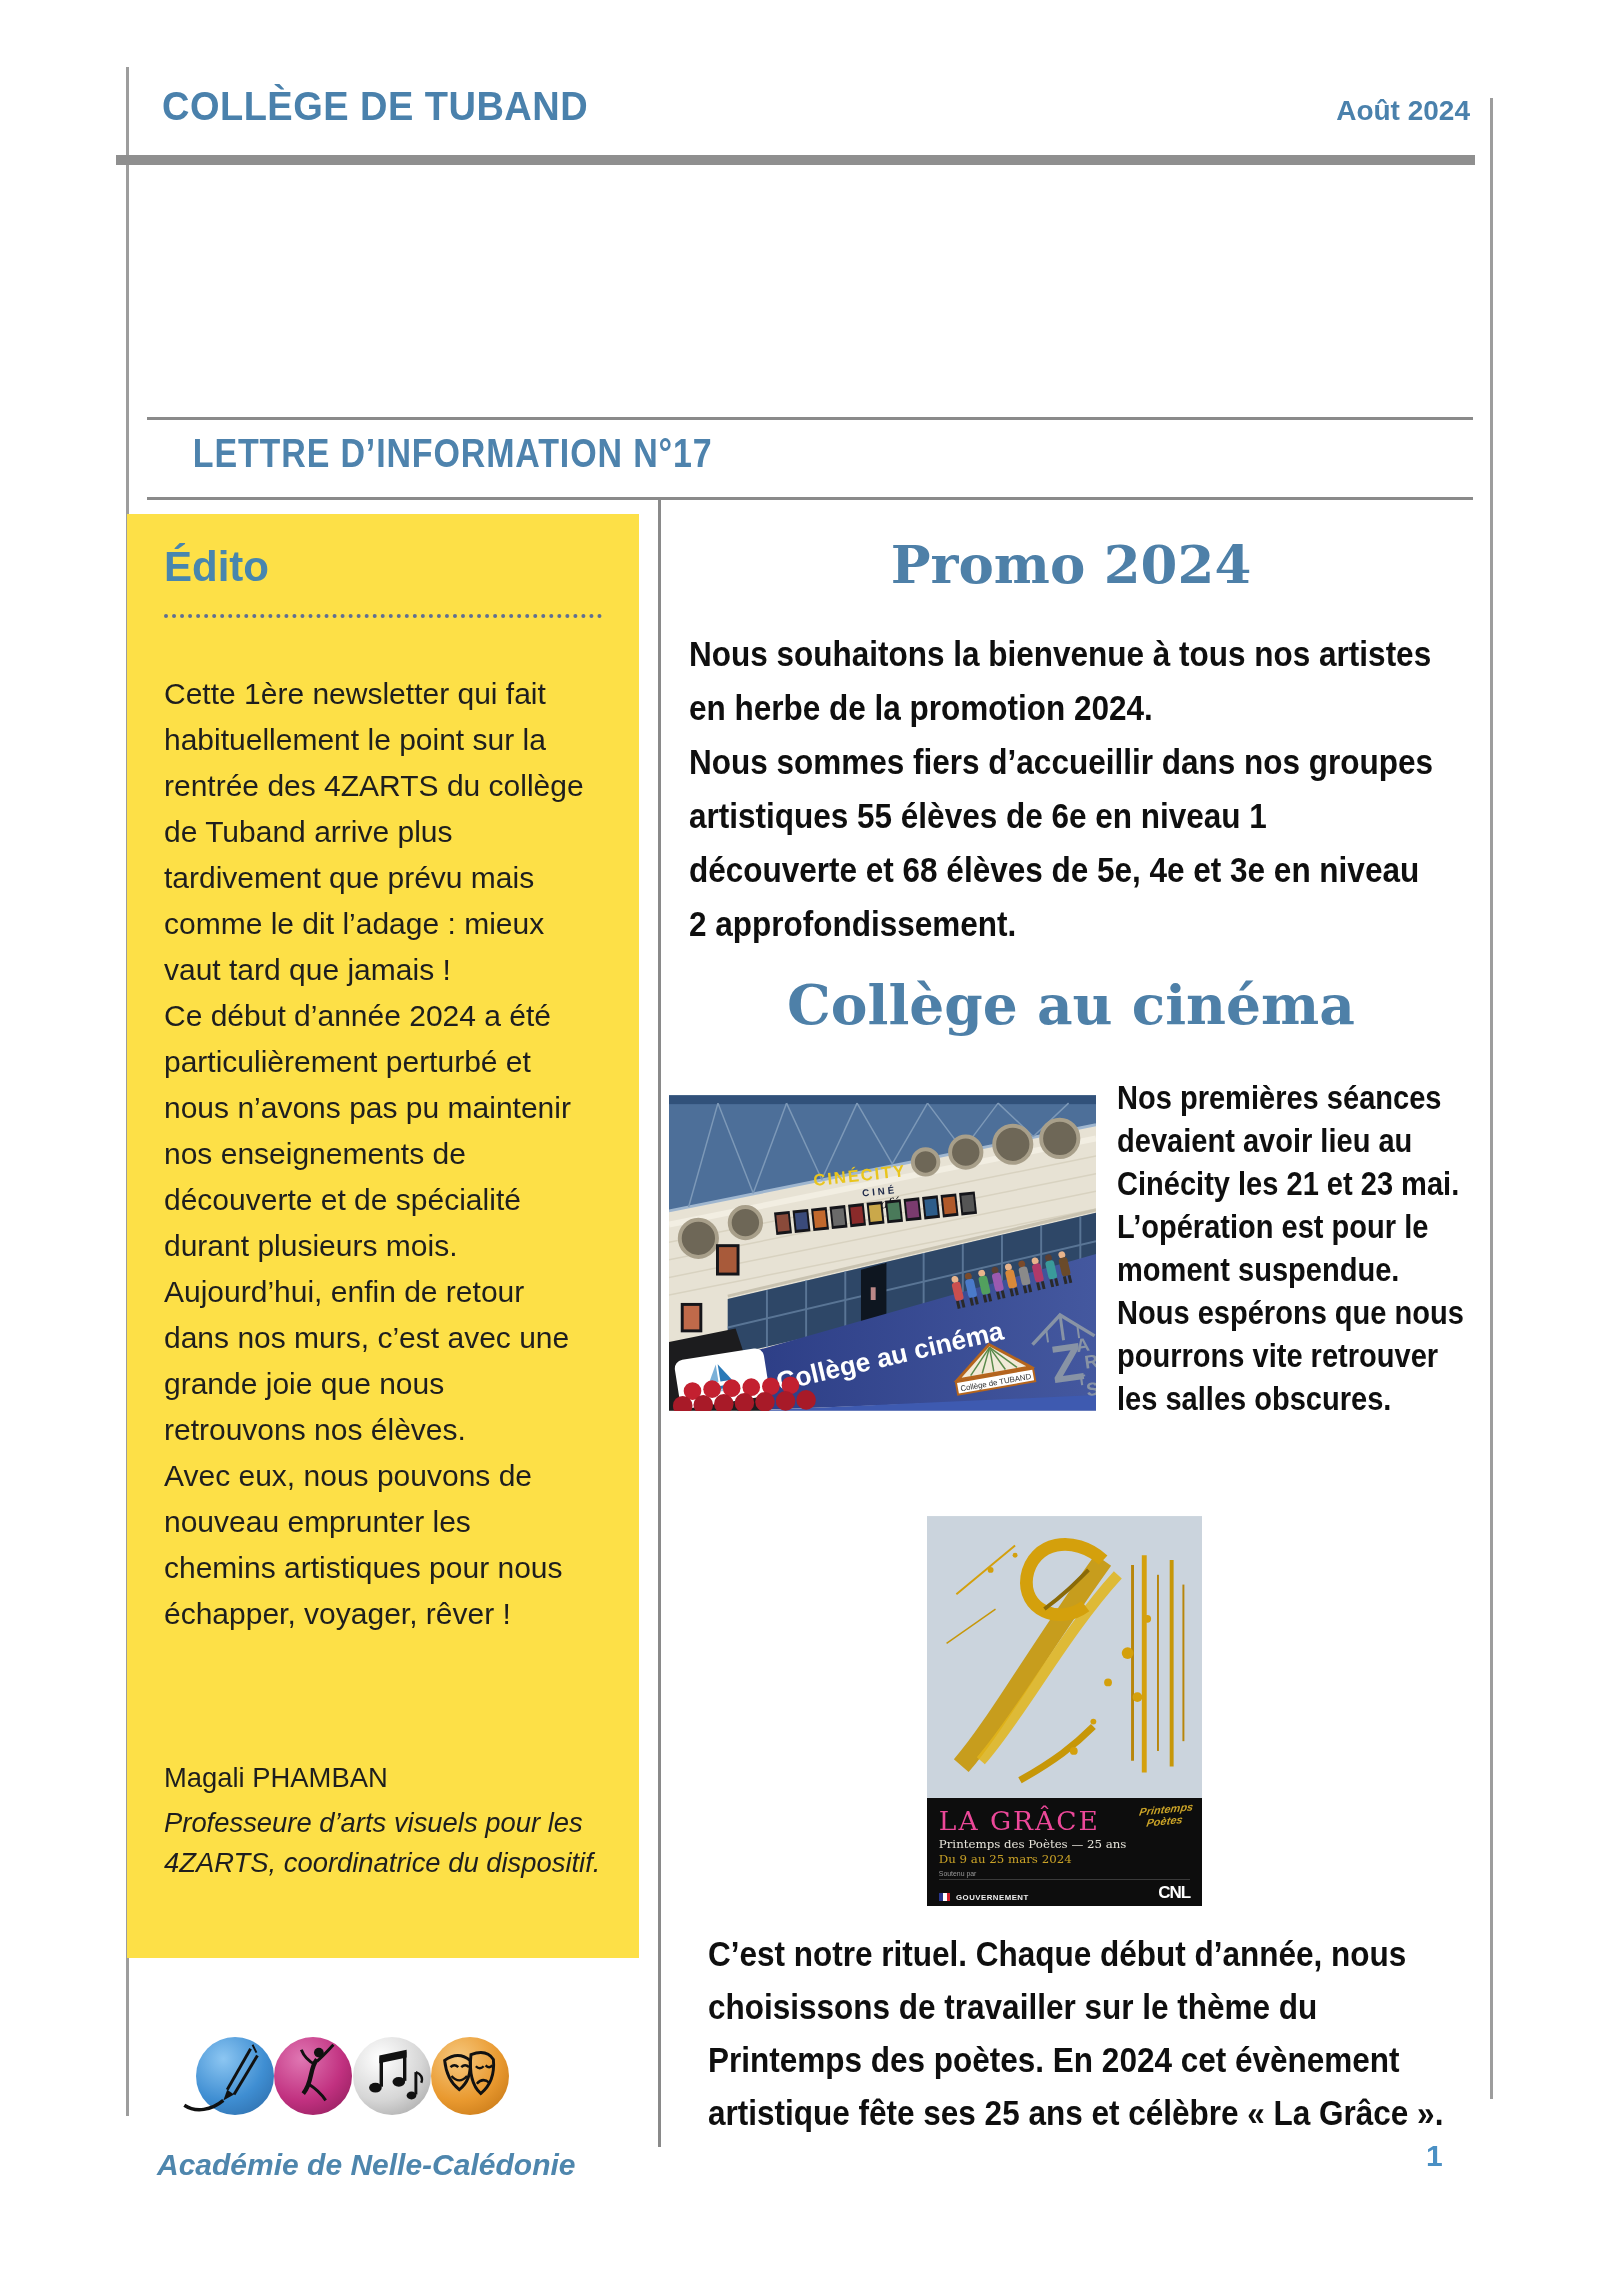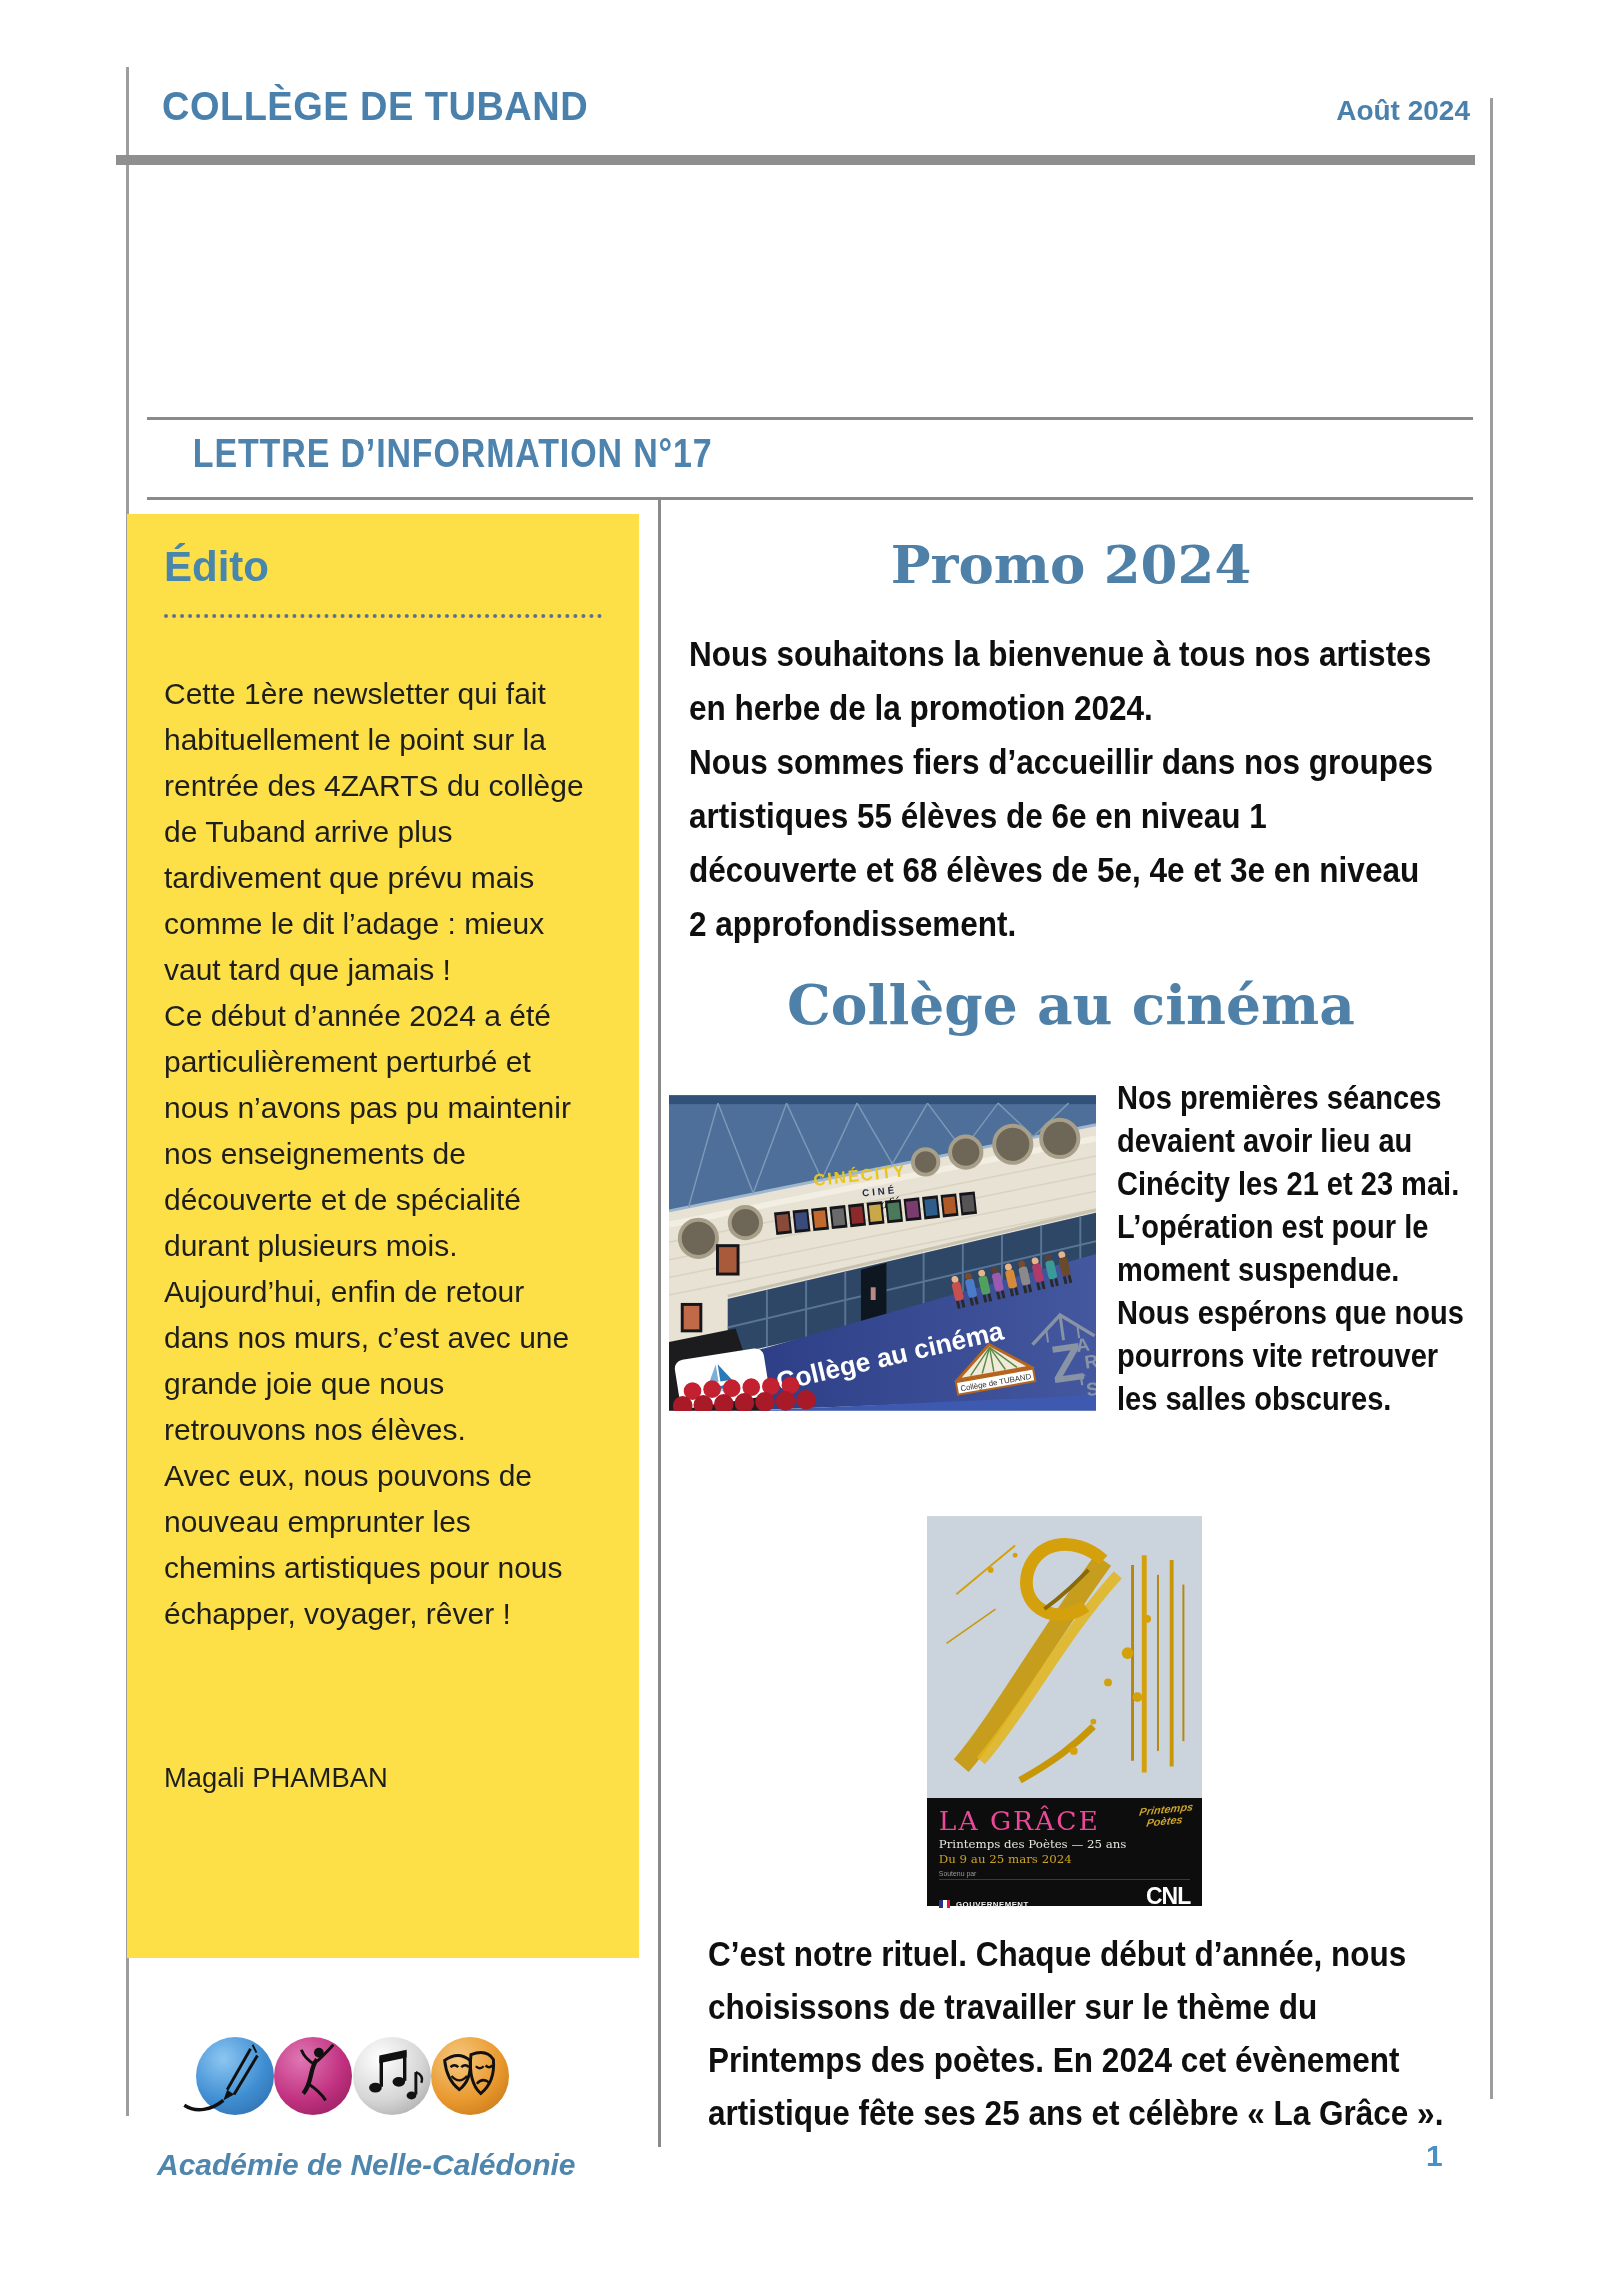--- a/index.html
+++ b/index.html
@@ -41,21 +41,21 @@
   .poster-band{position:absolute;left:0;top:282px;width:275px;height:108px;background:#0d0d0d;
                box-sizing:border-box;padding:7.8px 11.8px;}
   .pb-title{font-family:"DejaVu Serif",serif;font-size:26.5px;letter-spacing:2px;color:#ec4899;line-height:29px;}
   .pb-sub{font-family:"DejaVu Serif",serif;font-size:11.8px;color:#e6e4da;margin-top:2px;}
   .pb-dates{font-family:"DejaVu Serif",serif;font-size:11.8px;color:#c9a227;margin-top:1px;}
   .pb-support{font-size:6.9px;color:#999;margin-top:3.9px;border-bottom:1px solid #3a3a3a;padding-bottom:2px;}
   .pb-bottom{display:flex;justify-content:space-between;align-items:flex-end;margin-top:2.9px;}
   .pb-gov{font-size:7.8px;font-weight:bold;color:#eee;letter-spacing:0.5px;}
   .flag{display:inline-block;vertical-align:middle;margin-right:2.9px;}
   .flag i{display:inline-block;width:3.9px;height:7.8px;}
-  .pb-cnl{font-size:23px;font-weight:bold;color:#fff;letter-spacing:-1px;}
+  .pb-cnl{font-size:17px;font-weight:bold;color:#fff;letter-spacing:-1px;}
   .pb-script{position:absolute;right:9.8px;top:5.9px;font-size:10.8px;line-height:11.8px;color:#c9a227;
              font-style:italic;font-weight:bold;transform:skewX(-14deg) rotate(-6deg);
              white-space:pre-line;text-align:center;}
   .ball{position:absolute;top:2037px;width:78px;height:78px;border-radius:50%;}
   .ball svg{position:absolute;left:0;top:0;overflow:visible;}
   .b1{background:radial-gradient(circle at 35% 28%,#8cc6f2 0%,#3f8ed2 55%,#2a66a2 100%);}
   .b2{background:radial-gradient(circle at 35% 28%,#e077b3 0%,#c13180 55%,#871a55 100%);}
   .b3{background:radial-gradient(circle at 35% 28%,#ffffff 0%,#d6d6d6 55%,#9b9b9b 100%);}
   .b4{background:radial-gradient(circle at 35% 28%,#f6c87e 0%,#e9992f 55%,#bd6f10 100%);}
   .academy{position:absolute;left:157px;top:2148px;font-size:30px;font-weight:bold;font-style:italic;
@@ -100,20 +100,22 @@
 durant plusieurs mois.
 Aujourd’hui, enfin de retour
 dans nos murs, c’est avec une
 grande joie que nous
 retrouvons nos élèves.
 Avec eux, nous pouvons de
 nouveau emprunter les
 chemins artistiques pour nous
 échapper, voyager, rêver !</div>
     <div class="sig-name">Magali PHAMBAN</div>
+    <div class="sig-role">Professeure d’arts visuels pour les
+4ZARTS, coordinatrice du dispositif.</div>
   </div>
 
   <div class="serif-head" style="top:533px;font-size:53px;">Promo 2024</div>
   <div class="cond promo-body">Nous souhaitons la bienvenue à tous nos artistes
 en herbe de la promotion 2024.
 Nous sommes fiers d’accueillir dans nos groupes
 artistiques 55 élèves de 6e en niveau 1
 découverte et 68 élèves de 5e, 4e et 3e en niveau
 2 approfondissement.</div>
 

